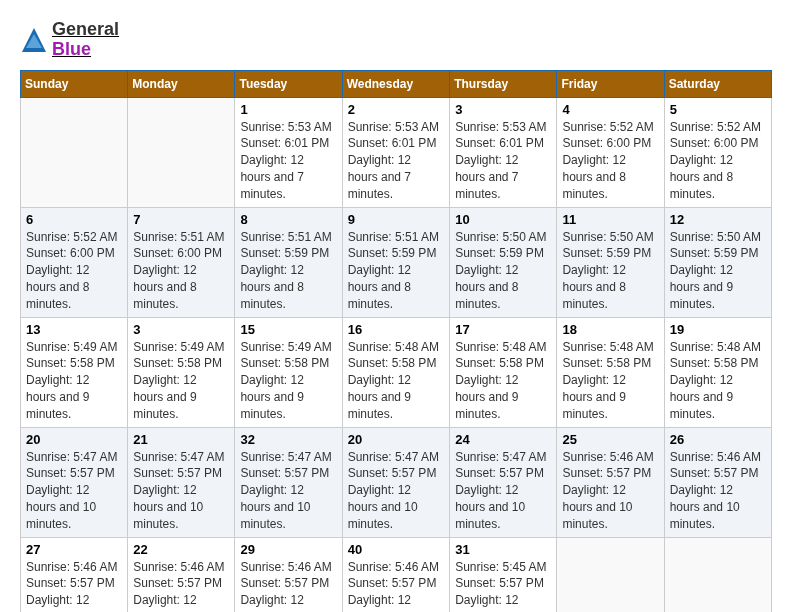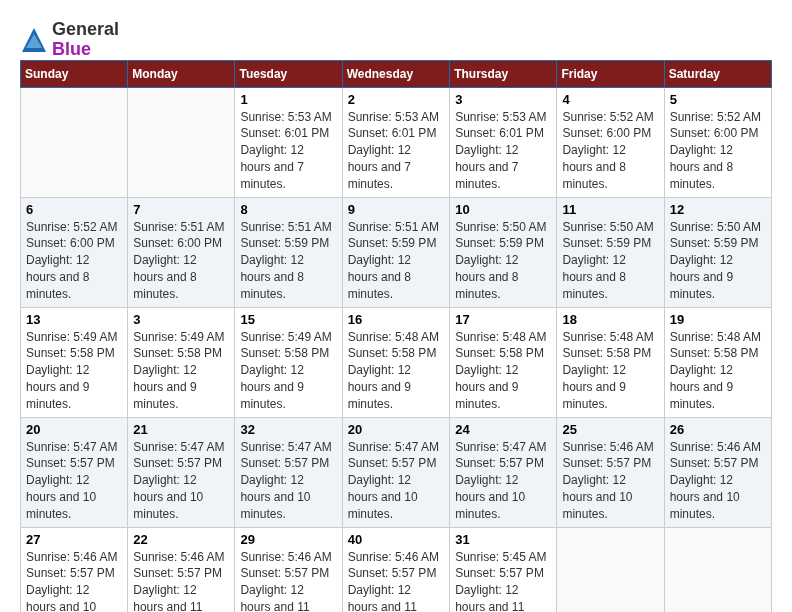--- a/index.html
+++ b/index.html
@@ -7,20 +7,22 @@
       font-family: Arial, sans-serif;
       background: #fff;
       width: 792px;
       min-height: 612px;
       padding: 20px;
     }
     .header {
       display: flex;
       justify-content: space-between;
       align-items: center;
+      margin-bottom: 10px;
+      text-decoration: underline;
     }
     .logo {
       display: flex;
       align-items: center;
       gap: 4px;
     }
     .logo-text {
       display: flex;
       flex-direction: column;
       line-height: 1.1;
@@ -40,21 +42,21 @@
     .location {
       font-size: 15px;
       color: #555;
     }
     .calendar {
       width: 100%;
       border-collapse: collapse;
       font-size: 11px;
     }
     .calendar th {
-      background: #7f1d1d;
+      background: #a16207;
       color: #fff;
       padding: 6px 4px;
       text-align: left;
       font-size: 12px;
       border: 1px solid #1a6ab1;
     }
     .calendar td {
       border: 1px solid #ccc;
       vertical-align: top;
       padding: 4px 5px;

